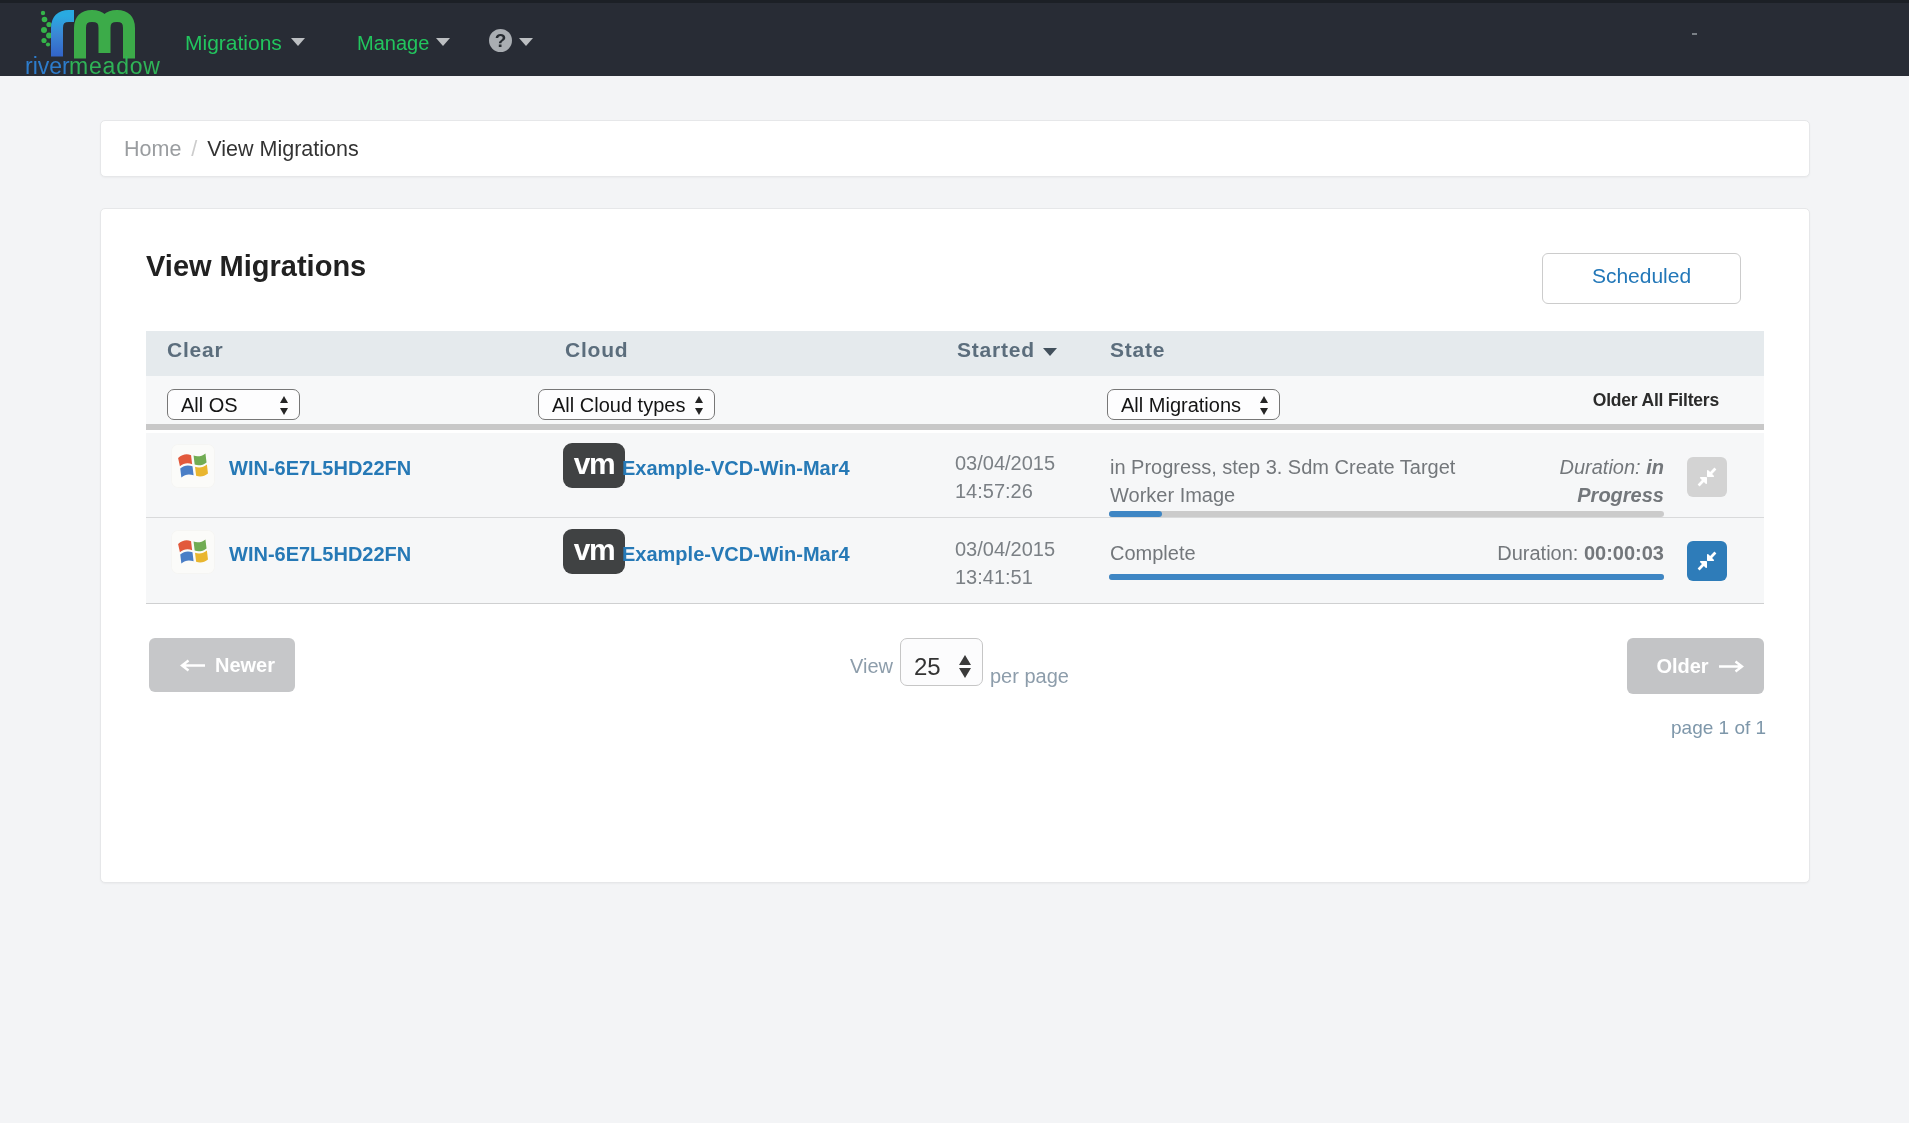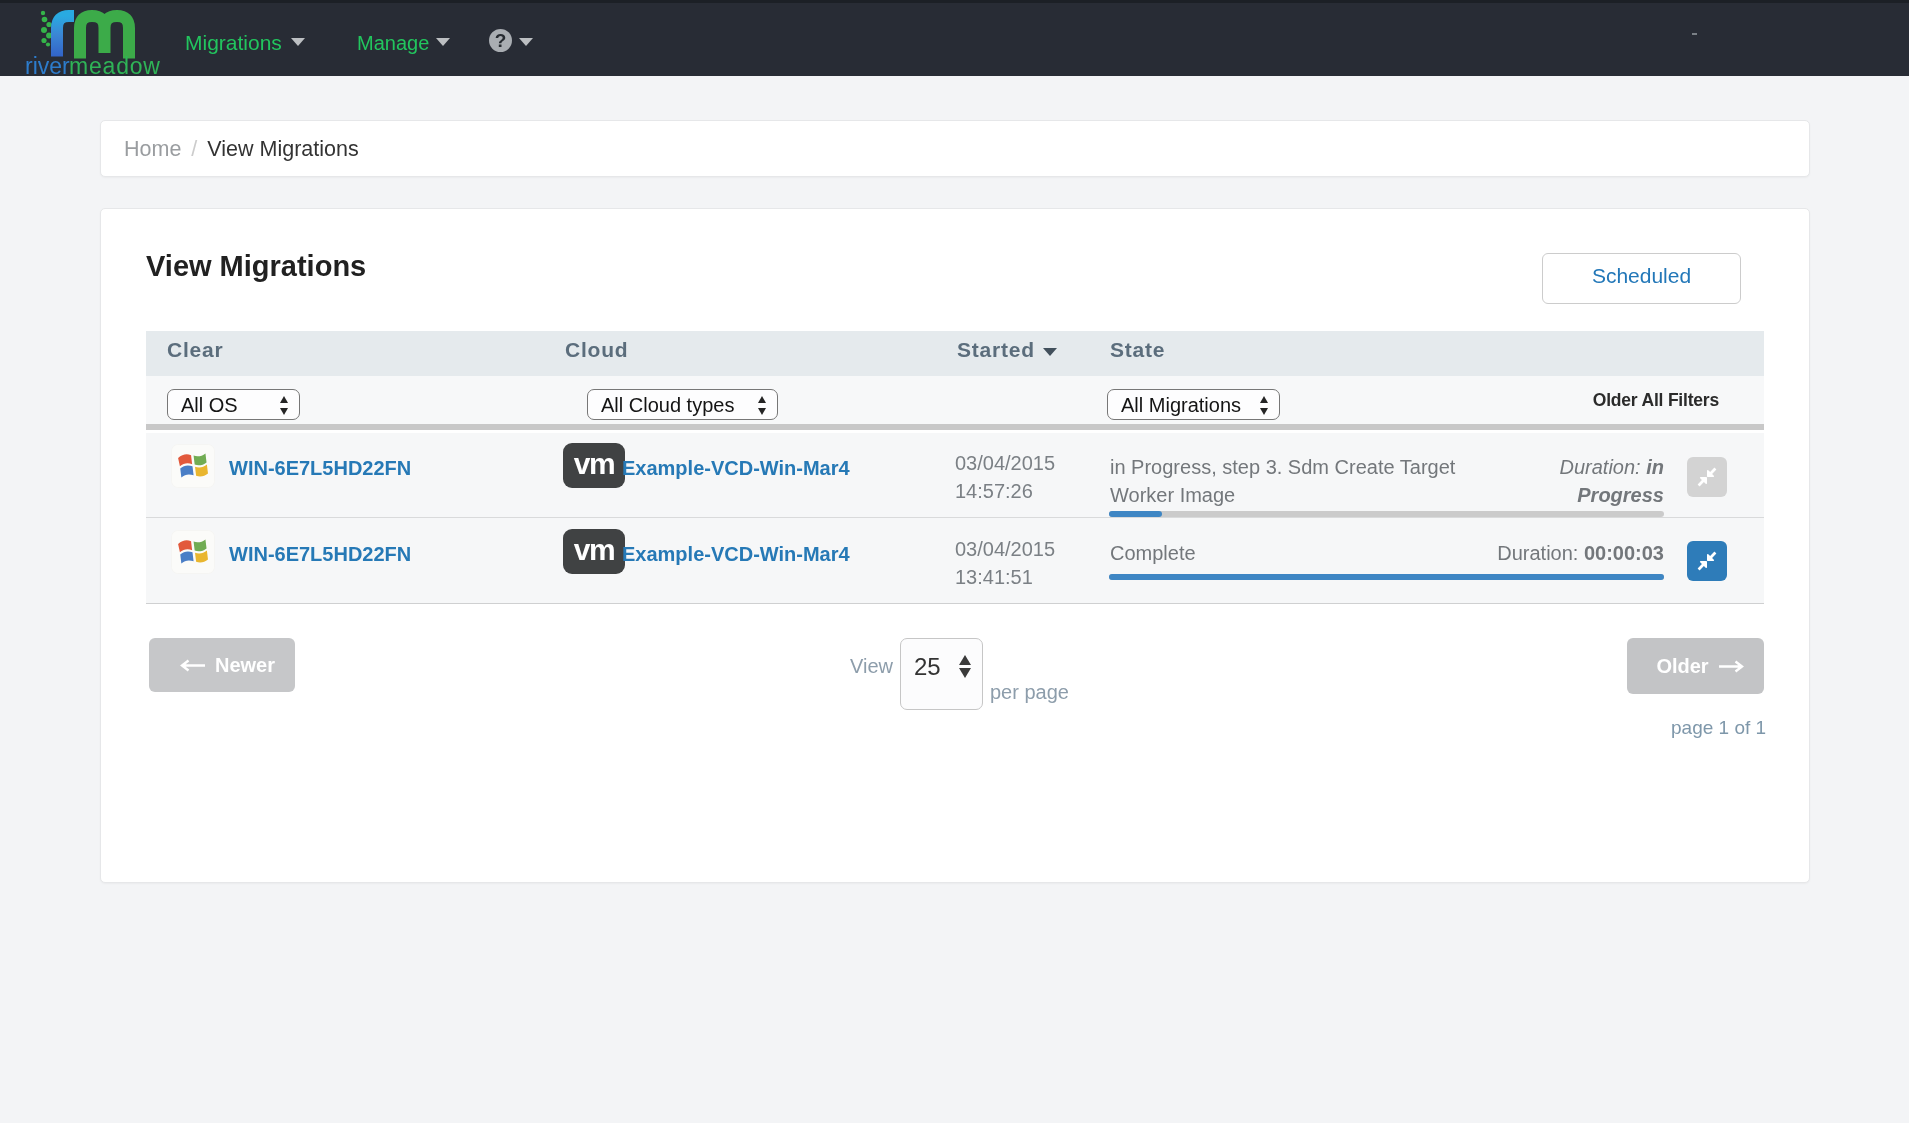--- a/index.html
+++ b/index.html
@@ -49,26 +49,26 @@
   .durcell { position:absolute; font-size:20px; color:#73777b; line-height:27.5px; text-align:right; }
   .sqbtn { position:absolute; left:1687px; width:40px; height:40px; border-radius:6px; }
   .track { position:absolute; left:1109px; width:555px; height:6px; border-radius:3px; background:#cbcbcb; }
   .fill { position:absolute; left:0; top:0; height:6px; border-radius:3px; background:#3e86c4; }
 
   
   .pagebtn { position:absolute; color:#fff; font-size:20px; font-weight:bold; border-radius:6px; text-align:center;padding-left:10px; }
   #newer { left:149px; top:638px; width:146px; height:54px; background:#c6c7c9; display:flex; align-items:center; justify-content:center; }
   #older { left:1627px; top:638px; width:137px; height:56px; background:#c3c4c6; display:flex; align-items:center; justify-content:center; }
   #viewlbl { left:850px; top:655px; font-size:20px; color:#8d9dab; }
-  #persel { left:900px; top:638px; width:83px; height:72px; background:#fcfcfd; border:1px solid #c6c6c6; border-radius:7px; }
+  #persel { left:900px; top:638px; width:83px; height:48px; background:#fcfcfd; border:1px solid #c6c6c6; border-radius:7px; }
   #persel .n { position:absolute; left:13px; top:14px; font-size:24px; color:#333; }
   #persel .spin2 { position:absolute; right:10px; top:15px; width:13px; height:25px; }
   #persel .spin2:before { content:""; position:absolute; left:0; top:1px; border-left:6.5px solid transparent; border-right:6.5px solid transparent; border-bottom:10px solid #3a3a3a; }
   #persel .spin2:after { content:""; position:absolute; left:0; bottom:1px; border-left:6.5px solid transparent; border-right:6.5px solid transparent; border-top:10px solid #3a3a3a; }
-  #perpage { left:990px; top:681px; font-size:20px; color:#8d9dab; }
+  #perpage { left:990px; top:665px; font-size:20px; color:#8d9dab; }
   #pageof { left:1671px; top:717px; font-size:19px; color:#7e97aa; }
 </style>
 </head>
 <body>
 
 <div id="navbar" class="abs">
   <svg class="abs" style="left:24px; top:2px;" width="140" height="72" viewBox="0 0 140 72">
     <defs>
       <linearGradient id="rg2" x1="0" y1="0" x2="0" y2="1">
         <stop offset="0" stop-color="#29aae1"></stop>
@@ -116,21 +116,21 @@
 <span class="th" style="left:565px;">Cloud</span>
 <span class="th" style="left:957px;">Started</span>
 <span class="caret" id="started-caret"></span>
 <span class="th" style="left:1110px;">State</span>
 
 <div id="filterrow" class="abs"></div>
 <div class="sel" style="left:167px; width:133px;">
     <span class="txt">All OS</span>
     <span class="spin"></span>
   </div>
-<div class="sel" style="left:587px; width:191px;">
+<div class="sel" style="left:538px; width:177px;">
     <span class="txt">All Cloud types</span>
     <span class="spin"></span>
   </div>
 <div class="sel" style="left:1107px; width:173px;">
     <span class="txt">All Migrations</span>
     <span class="spin"></span>
   </div>
 <span id="clearfilters" class="abs">Older All Filters</span>
 <div id="thickbar" class="abs"></div>
 

